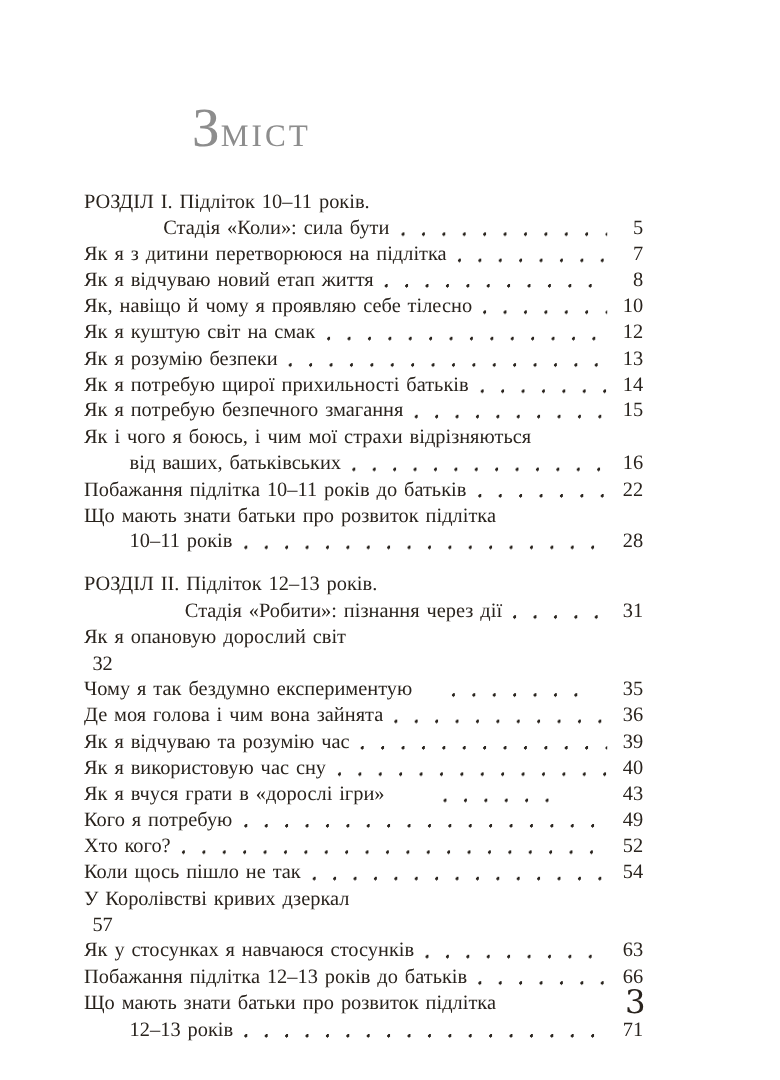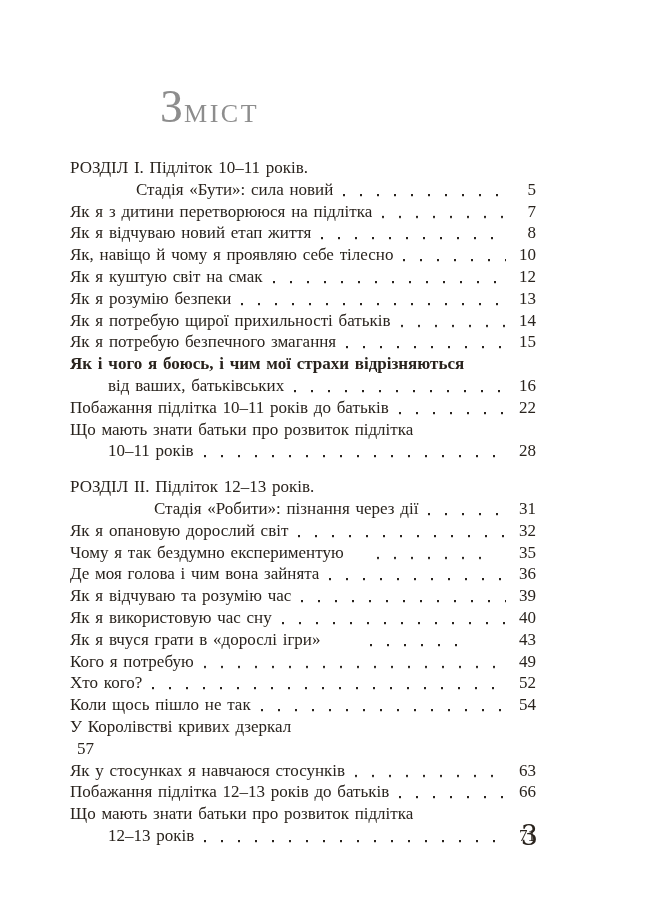--- a/index.html
+++ b/index.html
@@ -79,21 +79,21 @@
 
 <div class="page">
   <h1 class="title"><span class="t-init">З</span><span class="t-rest">міст</span></h1>
 
   <main class="toc">
       <section class="toc-section">
         <div class="row bold" style="padding-left: 0px;">
           <span class="txt">РОЗДІЛ I. Підліток 10–11 років.</span>
         </div>
         <div class="row bold" style="padding-left: 66px;">
-          <span class="txt">Стадія «Бути»: сила новий</span>
+          <span class="txt">Стадія «Коли»: сила бути</span>
           <span class="leader"></span>
           <span class="pg">5</span>
         </div>
         <div class="row" style="padding-left: 0px;">
           <span class="txt">Як я з дитини перетворююся на підлітка</span>
           <span class="leader"></span>
           <span class="pg">7</span>
         </div>
         <div class="row" style="padding-left: 0px;">
           <span class="txt">Як я відчуваю новий етап життя</span>
@@ -118,21 +118,21 @@
         <div class="row" style="padding-left: 0px; justify-content: space-between;">
           <span class="txt">Як я потребую щирої прихильності батьків</span>
           <span class="leader"></span>
           <span class="pg">14</span>
         </div>
         <div class="row" style="padding-left: 0px;">
           <span class="txt">Як я потребую безпечного змагання</span>
           <span class="leader"></span>
           <span class="pg">15</span>
         </div>
-        <div class="row" style="padding-left: 0px; font-weight: bold;">
+        <div class="row" style="padding-left: 0px;">
           <span class="txt">Як і чого я боюсь, і чим мої страхи відрізняються</span>
         </div>
         <div class="row" style="padding-left: 38px;">
           <span class="txt">від ваших, батьківських</span>
           <span class="leader"></span>
           <span class="pg">16</span>
         </div>
         <div class="row" style="padding-left: 0px;">
           <span class="txt">Побажання підлітка 10–11 років до батьків</span>
           <span class="leader"></span>
@@ -149,21 +149,21 @@
       </section>
       <section class="toc-section">
         <div class="row bold" style="padding-left: 0px;">
           <span class="txt">РОЗДІЛ II. Підліток 12–13 років.</span>
         </div>
         <div class="row bold" style="padding-left: 84px;">
           <span class="txt">Стадія «Робити»: пізнання через дії</span>
           <span class="leader"></span>
           <span class="pg">31</span>
         </div>
-        <div class="row" style="padding-left: 0px;">
+        <div class="row" style="padding-left: 0px; flex-direction: column;">
           <span class="txt">Як я опановую дорослий світ</span>
           <span class="leader"></span>
           <span class="pg">32</span>
         </div>
         <div class="row" style="padding-left: 0px; gap: 23px;">
           <span class="txt">Чому я так бездумно експериментую</span>
           <span class="leader"></span>
           <span class="pg">35</span>
         </div>
         <div class="row" style="padding-left: 0px;">

